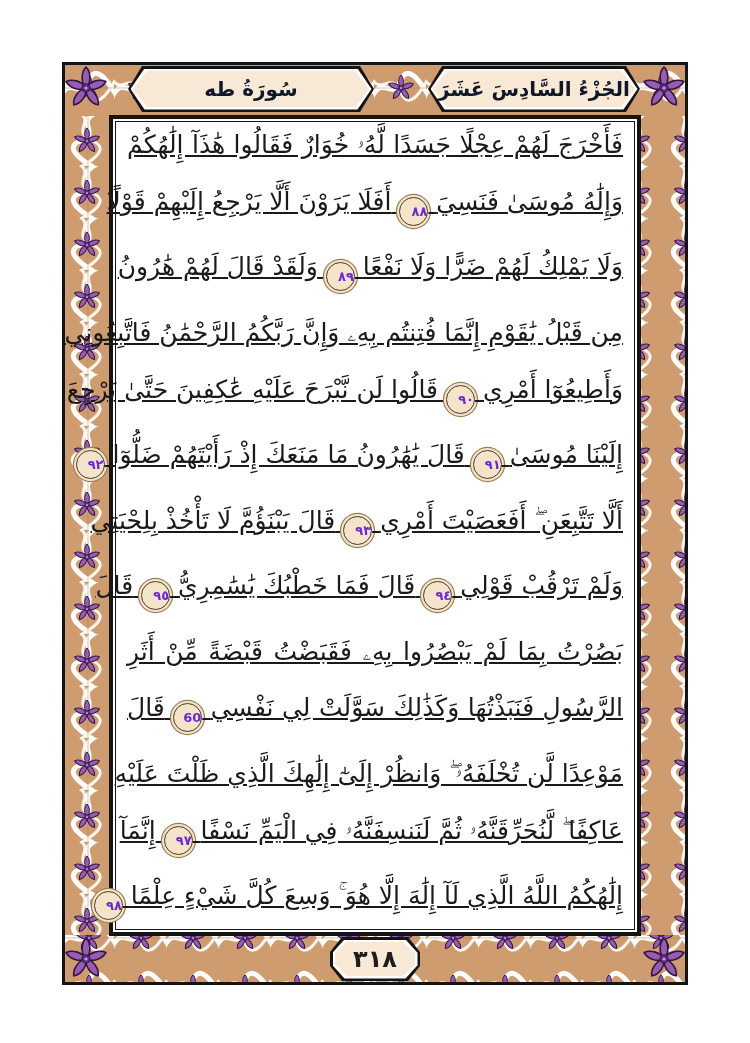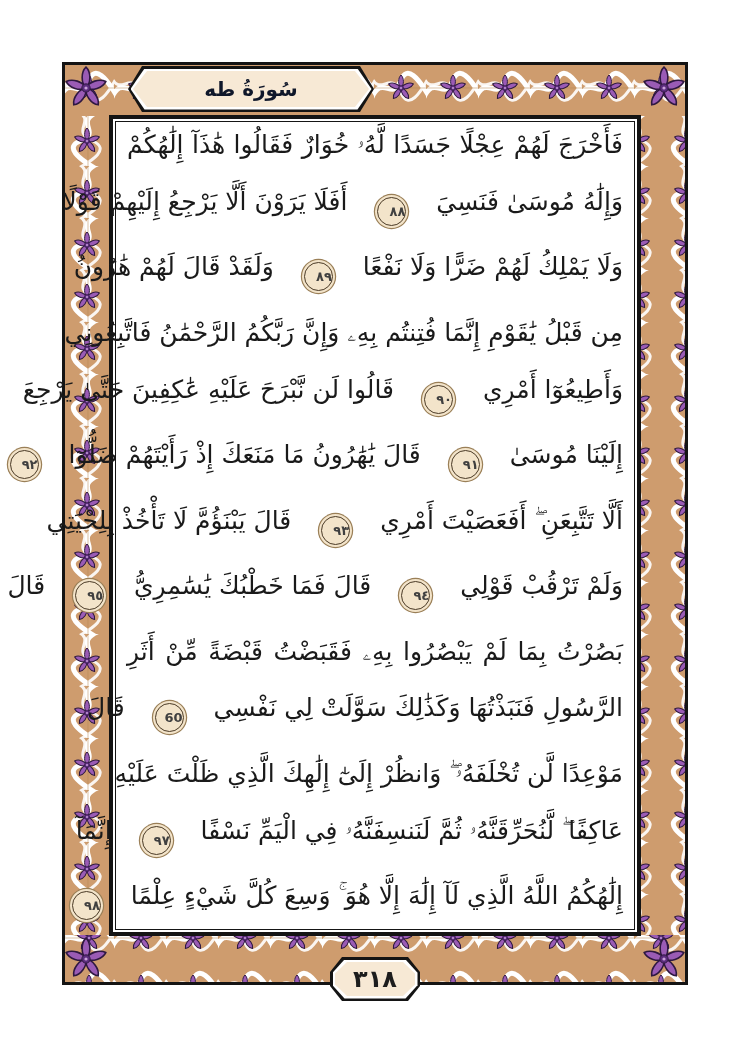--- a/index.html
+++ b/index.html
@@ -16,42 +16,43 @@
     background:#ffffff;border:3px solid #151515;
     box-shadow:inset 0 0 0 2px #ffffff, inset 0 0 0 3px #151515;
     box-sizing:border-box;padding:10px 14px 12px 14px;
     display:flex;flex-direction:column;justify-content:space-between;
     direction:rtl;
   }
   .qline{
     text-align:justify;text-align-last:justify;
     font-size:25px;line-height:1.25;white-space:nowrap;
     color:#1a1a1a;
+    text-decoration:underline;
   }
   .qtext{letter-spacing:0.2px;}
   .vbadge{
     display:inline-block;width:27px;height:27px;border-radius:50%;
     background:#F3E4CA;border:1.5px solid #4a3a26;
     box-shadow:0 0 0 2px #F3E4CA,0 0 0 3.2px #9a7f57;
     font-size:13px;line-height:27px;text-align:right;vertical-align:-6px;
-    font-weight:bold;color:#404040;margin:0 22px;white-space:nowrap;
+    font-weight:bold;color:#6d28d9;margin:0 0;white-space:nowrap;
   }
   
   .cartouche{position:absolute;height:46px;top:66px;z-index:3;}
   .c-layer{position:absolute;}
   .c-black{inset:0;background:#141414;}
   .c-white{inset:2.5px;background:#ffffff;}
   .c-cream{inset:5px;background:#F7E9D5;}
   .pointed{clip-path:polygon(14px 0%,calc(100% - 14px) 0%,100% 50%,calc(100% - 14px) 100%,14px 100%,0% 50%);}
   .c-label{
     position:absolute;inset:0;display:flex;align-items:center;justify-content:center;
     font-size:20px;font-weight:bold;color:#0f172a;direction:rtl;
   }
   
-  .pagenum-cartouche{position:absolute;left:330px;top:937px;width:90px;height:44px;z-index:3;margin-top:20px;}
+  .pagenum-cartouche{position:absolute;left:330px;top:937px;width:90px;height:44px;z-index:3;}
   .octa{clip-path:polygon(12px 0,calc(100% - 12px) 0,100% 34%,100% 66%,calc(100% - 12px) 100%,12px 100%,0 66%,0 34%);}
   .pagenum-label{
     position:absolute;inset:0;display:flex;align-items:center;justify-content:center;
     font-size:24px;font-weight:bold;color:#1d1d1d;
   }
 </style>
 </head>
 <body>
 
 <div class="page">
@@ -101,20 +102,26 @@
     <use href="#flower" transform="translate(602,897) scale(1.6)"></use>
   </svg>
 
   <div class="cartouche" style="left:128px;width:246px;">
     <div class="c-layer c-black pointed"></div>
     <div class="c-layer c-white pointed"></div>
     <div class="c-layer c-cream pointed"></div>
     <div class="c-label">سُورَةُ طه</div>
   </div>
 
+  <div class="cartouche" style="left:428px;width:212px;">
+    <div class="c-layer c-black pointed"></div>
+    <div class="c-layer c-white pointed"></div>
+    <div class="c-layer c-cream pointed"></div>
+    <div class="c-label">الجُزْءُ السَّادِسَ عَشَرَ</div>
+  </div>
 
   <div class="text-panel">
       <div class="qline"><span class="qtext">فَأَخْرَجَ لَهُمْ عِجْلًا جَسَدًا لَّهُۥ خُوَارٌ فَقَالُوا هَٰذَآ إِلَٰهُكُمْ</span> </div>
       <div class="qline"><span class="qtext">وَإِلَٰهُ مُوسَىٰ فَنَسِيَ</span> <span class="vbadge">٨٨</span> <span class="qtext">أَفَلَا يَرَوْنَ أَلَّا يَرْجِعُ إِلَيْهِمْ قَوْلًا</span> </div>
       <div class="qline"><span class="qtext">وَلَا يَمْلِكُ لَهُمْ ضَرًّا وَلَا نَفْعًا</span> <span class="vbadge">٨٩</span> <span class="qtext">وَلَقَدْ قَالَ لَهُمْ هَٰرُونُ</span> </div>
       <div class="qline"><span class="qtext">مِن قَبْلُ يَٰقَوْمِ إِنَّمَا فُتِنتُم بِهِۦ وَإِنَّ رَبَّكُمُ الرَّحْمَٰنُ فَاتَّبِعُونِي</span> </div>
       <div class="qline"><span class="qtext">وَأَطِيعُوٓا أَمْرِي</span> <span class="vbadge">٩٠</span> <span class="qtext">قَالُوا لَن نَّبْرَحَ عَلَيْهِ عَٰكِفِينَ حَتَّىٰ يَرْجِعَ</span> </div>
       <div class="qline"><span class="qtext">إِلَيْنَا مُوسَىٰ</span> <span class="vbadge">٩١</span> <span class="qtext">قَالَ يَٰهَٰرُونُ مَا مَنَعَكَ إِذْ رَأَيْتَهُمْ ضَلُّوٓا</span> <span class="vbadge">٩٢</span> </div>
       <div class="qline"><span class="qtext">أَلَّا تَتَّبِعَنِ ۖ أَفَعَصَيْتَ أَمْرِي</span> <span class="vbadge">٩٣</span> <span class="qtext">قَالَ يَبْنَؤُمَّ لَا تَأْخُذْ بِلِحْيَتِي</span> </div>
       <div class="qline"><span class="qtext">وَلَمْ تَرْقُبْ قَوْلِي</span> <span class="vbadge">٩٤</span> <span class="qtext">قَالَ فَمَا خَطْبُكَ يَٰسَٰمِرِيُّ</span> <span class="vbadge">٩٥</span> <span class="qtext">قَالَ</span> </div>

